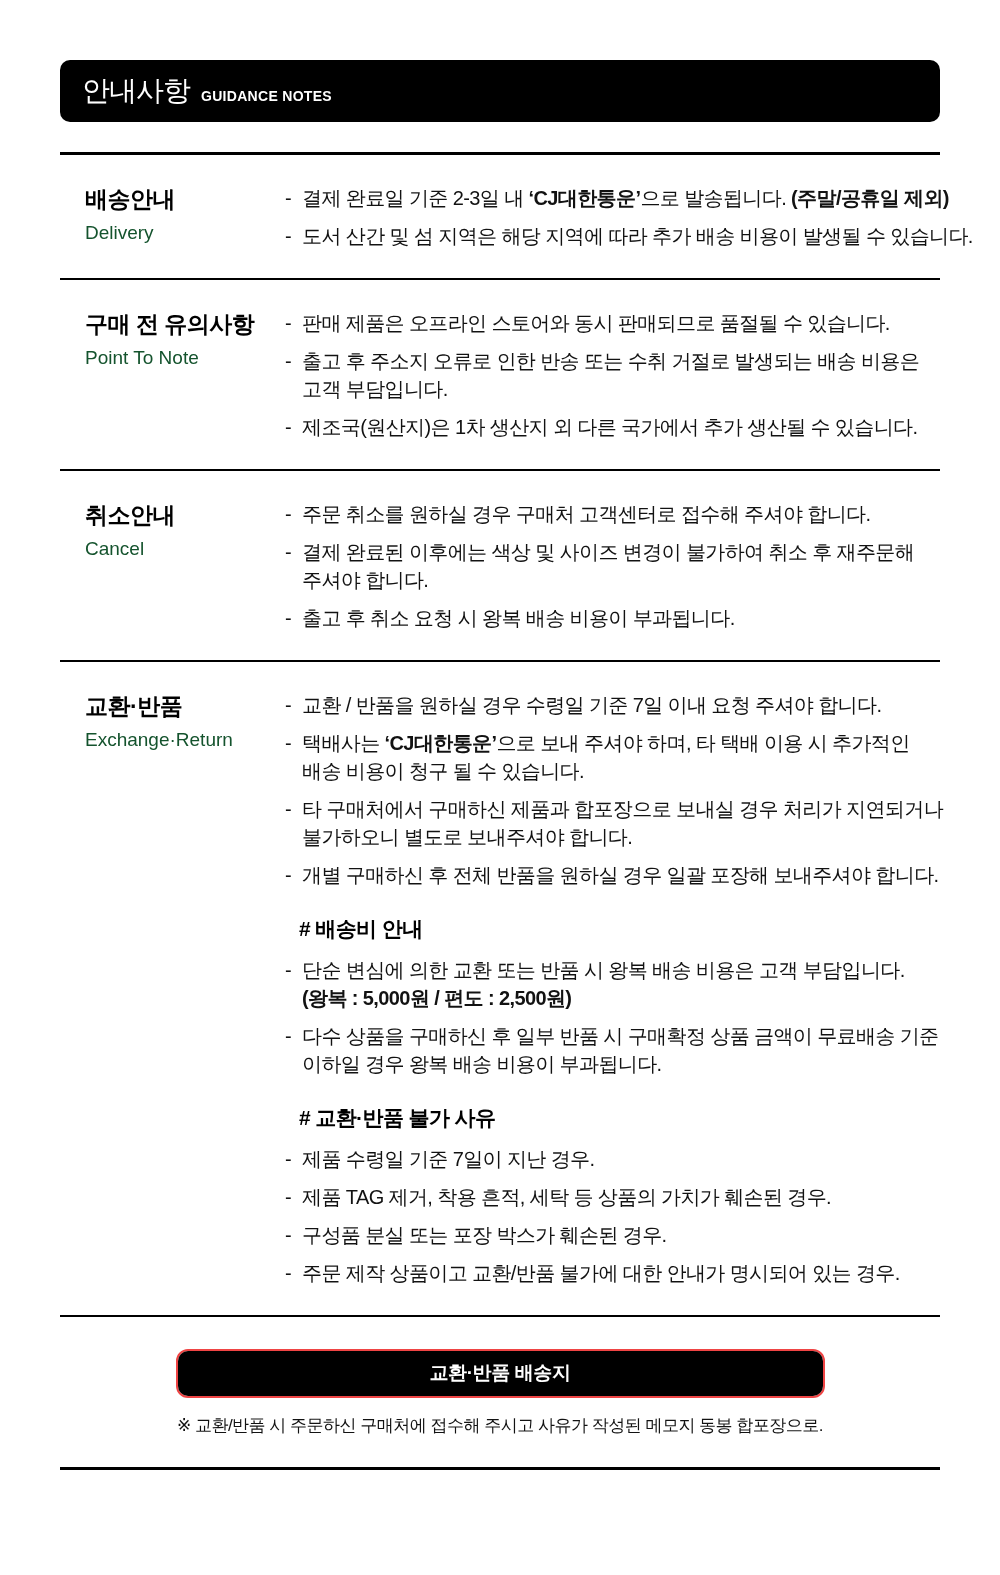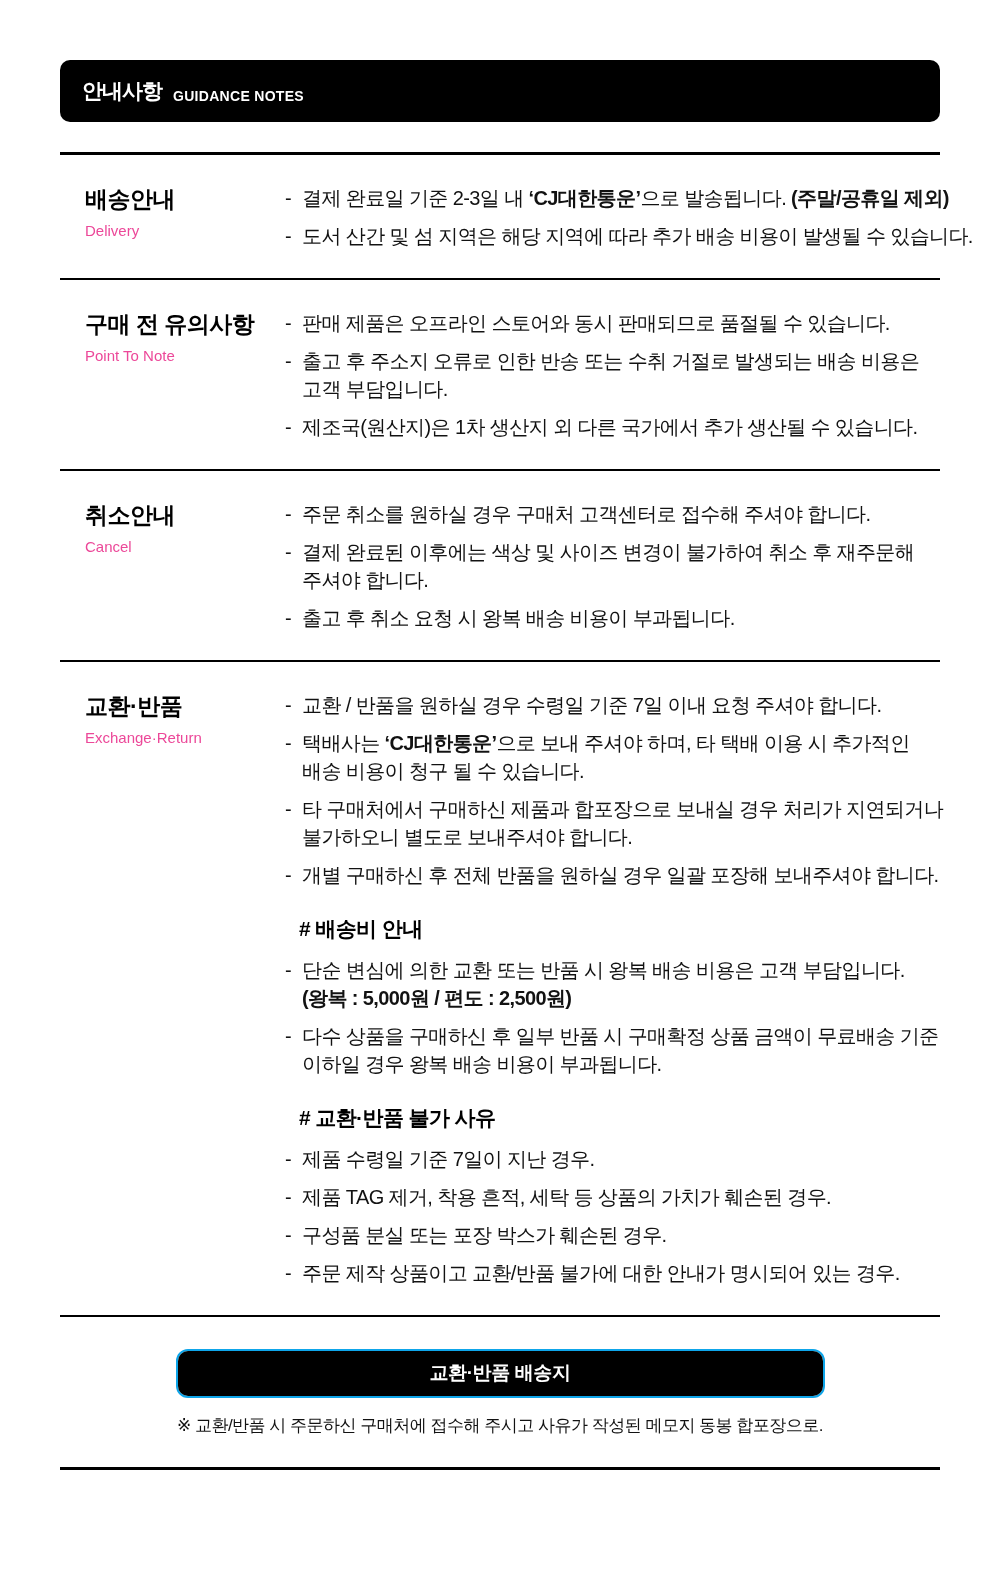--- a/index.html
+++ b/index.html
@@ -7,49 +7,49 @@
     width:1000px; height:1575px; background:#ffffff; overflow:hidden;
     font-family:"Liberation Sans","DejaVu Sans",sans-serif; color:#121212;
   }
   .wrap { width:880px; margin:0 auto; padding-top:60px; }
 
   
   .bar {
     height:62px; background:#000; border-radius:10px; color:#fff;
     display:flex; align-items:center; padding:0 22px; box-sizing:border-box;
   }
-  .bar-ko { font-size:21px; font-weight:bold; letter-spacing:-1px; }
+  .bar-ko { font-size:28px; font-weight:normal; letter-spacing:-1px; }
   .bar-en { font-size:14px; font-weight:bold; margin-left:11px; margin-top:9px; letter-spacing:0.3px; }
 
   
   .rule { background:#000; height:2px; }
   .rule.thick { height:3px; }
   .rule.after-bar { margin-top:30px; }
   .rule.bottom { margin-top:30px; }
 
   
   .sec { display:flex; padding:29px 0 28px 0; }
   .sec-label { flex:0 0 225px; width:225px; box-sizing:border-box; padding-left:25px; }
   .sec-ko { font-size:23px; font-weight:bold; letter-spacing:-0.5px; color:#000; }
-  .sec-en { font-size:15px; margin-top:7px; color:#ec4899; }
+  .sec-en { font-size:19px; margin-top:7px; color:#14532d; }
   .sec-body { flex:1; font-size:20px; line-height:28px; letter-spacing:-0.6px; }
 
   .item { position:relative; padding-left:17px; margin-bottom:10px; }
   .item:last-child { margin-bottom:0; }
   .dash { position:absolute; left:0; top:0; }
   .line { display:block; white-space:nowrap; }
   .b { font-weight:bold; }
 
   .subsec { margin-top:26px; }
   .subsec-heading { font-size:21px; font-weight:bold; letter-spacing:-0.6px; color:#000;
                     padding-left:14px; margin-bottom:13px; }
 
   
   .addr-box {
-    width:649px; margin:32px auto 0; border:2px solid #0ea5e9; border-radius:12px;
+    width:649px; margin:32px auto 0; border:2px solid #ef4444; border-radius:12px;
     overflow:hidden; box-sizing:border-box; text-align:center;
   }
   .addr-head { background:#000; color:#fff; font-weight:bold; font-size:19px;
                padding:9px 0 10px; letter-spacing:-0.4px; white-space:nowrap; }
   .addr-body { font-size:20px; padding:14px 0 17px; letter-spacing:-0.5px; white-space:nowrap; }
   .foot-note { text-align:center; font-size:17px; margin-top:16px; letter-spacing:-0.5px; white-space:nowrap; }
 </style>
 </head>
 <body>
 

